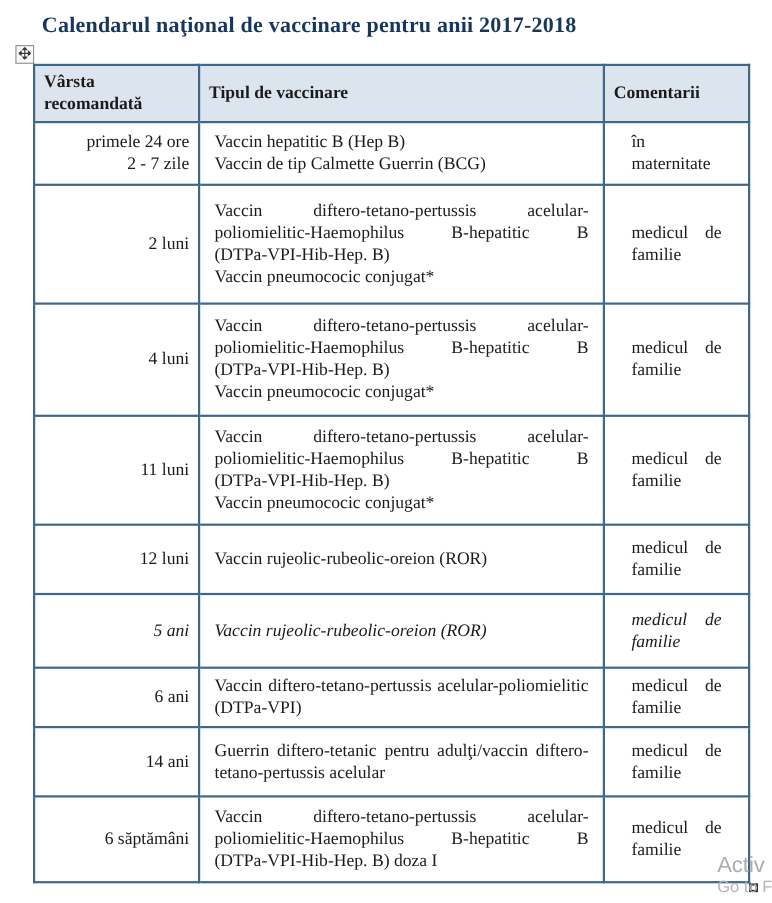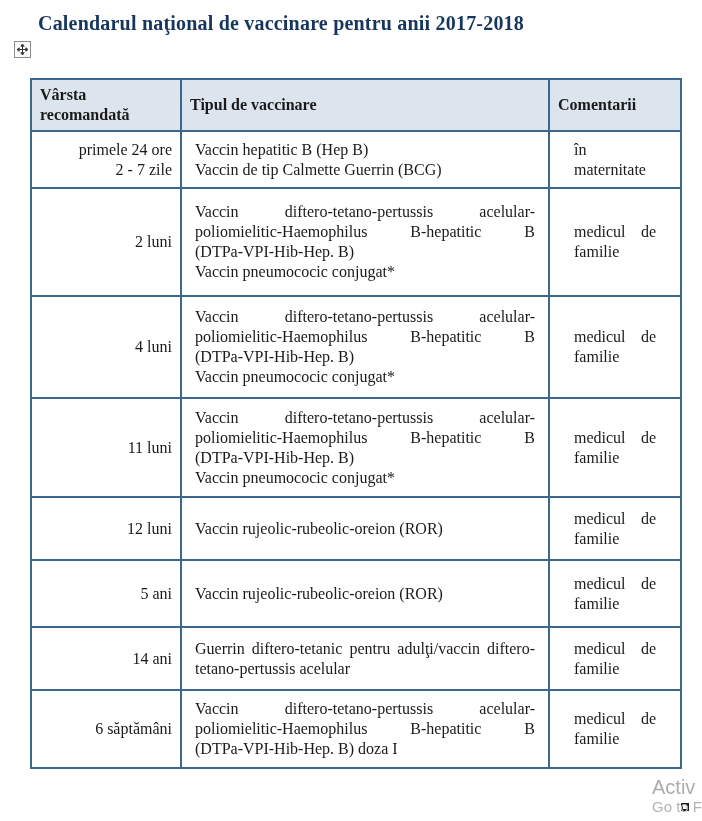--- a/index.html
+++ b/index.html
@@ -9,21 +9,21 @@
   .title{position:absolute;left:38px;top:12px;margin:0;
          font-size:20px;font-weight:bold;color:#17365d;letter-spacing:.2px;}
 
   
   .move-handle{position:absolute;left:14px;top:41px;width:15px;height:15px;
                background:#fcfcfc;border:1px solid #8c8c8c;box-sizing:content-box;
                display:flex;align-items:center;justify-content:center;cursor:move;}
 
   
   table.vax{position:absolute;left:30px;top:58px;border-collapse:collapse;
-            table-layout:fixed;width:650px;margin-top:20px;}
+            table-layout:fixed;width:650px;}
   table.vax col.c1{width:150px;} table.vax col.c2{width:368px;} table.vax col.c3{width:132px;}
   table.vax th, table.vax td{border:2px solid #3e678c;vertical-align:middle;
             font-size:16px;line-height:20px;color:#1a1a1a;box-sizing:border-box;}
   table.vax th{background:#dce4ee;font-weight:bold;text-align:left;
             padding:4px 8px;height:52px;}
   td.age{padding:4px 8px;text-align:right;}
   td.vaccines{padding:4px 13px;text-align:justify;}
   td.comment{padding:4px 24px;text-align:justify;}
 
   
@@ -115,26 +115,35 @@
         </tr>
         <tr style="height: 63px;">
           <td class="age">
             <div>12 luni</div>
           </td>
           <td class="vaccines">
             <div>Vaccin rujeolic-rubeolic-oreion (ROR)</div>
           </td>
           <td class="comment">medicul de familie</td>
         </tr>
-        <tr style="height: 67px;">
+        <tr style="height: 67px; font-style: italic;">
           <td class="age">
             <div>5 ani</div>
           </td>
           <td class="vaccines">
             <div>Vaccin rujeolic-rubeolic-oreion (ROR)</div>
+          </td>
+          <td class="comment">medicul de familie</td>
+        </tr>
+        <tr style="height: 54px;">
+          <td class="age">
+            <div>6 ani</div>
+          </td>
+          <td class="vaccines">
+            <div>Vaccin diftero-tetano-pertussis acelular-poliomielitic (DTPa-VPI)</div>
           </td>
           <td class="comment">medicul de familie</td>
         </tr>
         <tr style="height: 63px;">
           <td class="age">
             <div>14 ani</div>
           </td>
           <td class="vaccines">
             <div>Guerrin diftero-tetanic pentru adulţi/vaccin diftero-tetano-pertussis acelular</div>
           </td>

